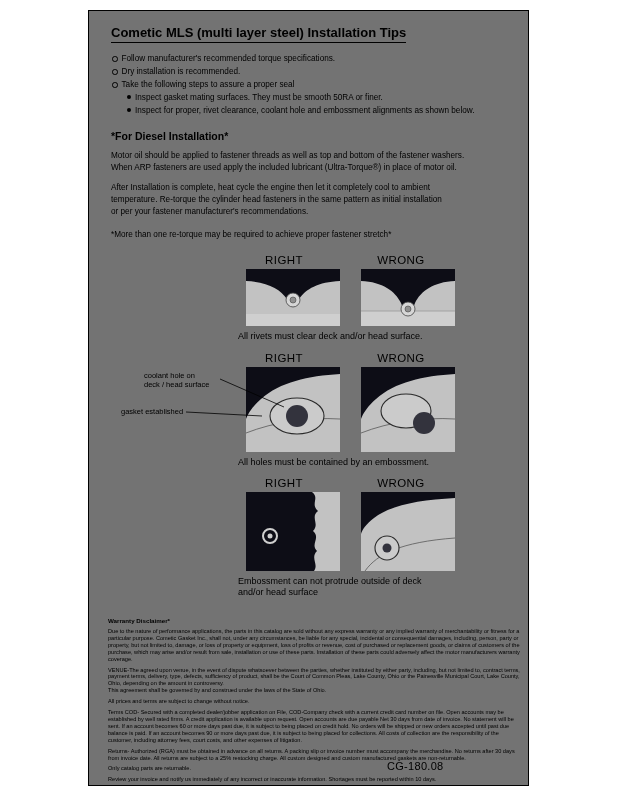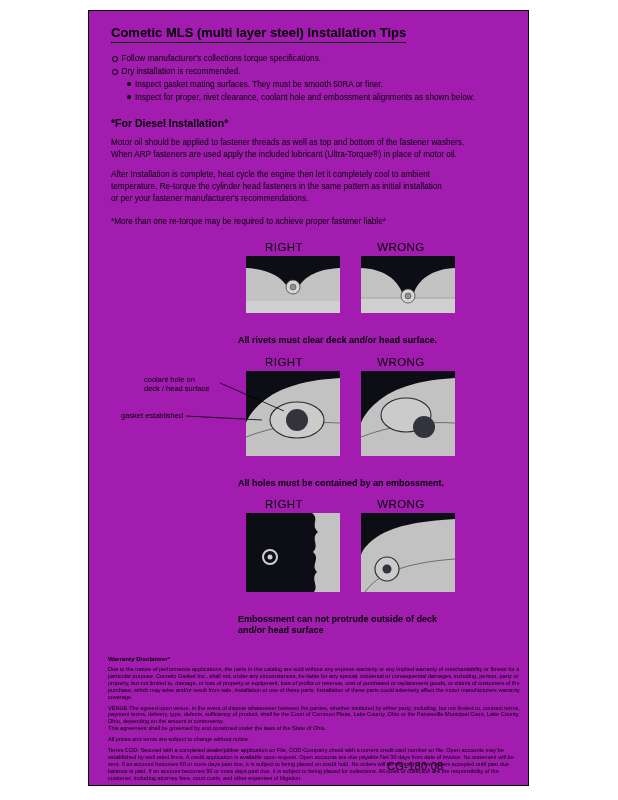--- a/index.html
+++ b/index.html
@@ -6,21 +6,21 @@
   body {
     width:618px; height:800px; position:relative;
     background:#ffffff;
     font-family:"Liberation Sans", sans-serif;
     color:var(--ink, #000);
     -webkit-font-smoothing:antialiased;
   }
   .frame {
     position:absolute; left:88px; top:10px;
     width:441px; height:776px;
-    border:1px solid #000; background:#a21caf;
+    border:1px solid #000; background:#737373;
     box-sizing:border-box;
     overflow:hidden;
   }
   .inner { padding:12px 14px 0 22px; position:relative; height:100%; box-sizing:border-box; }
 
   .title {
     margin:0 0 9px 0;
     font-size:13px; font-weight:bold;
     display:inline-block;
     border-bottom:1.5px solid #000;
@@ -44,21 +44,21 @@
   .h2 { margin:13px 0 0 0; font-size:10.5px; font-weight:bold; }
   .para { margin:8px 0 0 0; font-size:8.2px; line-height:12px; width:412px; }
   .pre { white-space:pre-line; }
   .note { margin-top:11px; }
 
   .diagrams { position:relative; margin:13px 0 0 127px; width:209px; }
   .rw-head { display:flex; gap:25px; }
   .rw { width:94px; text-align:center; font-size:11.5px; letter-spacing:0.4px; }
   .prow { display:flex; gap:21px; margin-top:3px; position:relative;padding-left:8px; }
   .panel { display:block; flex:0 0 auto; }
-  .caption { margin-top:22px; font-size:9px; line-height:10.5px;font-weight:bold; }
+  .caption { margin-top:5px; font-size:9px; line-height:10.5px; }
   .gap { height:10px; }
 
   
   .f-bg   { fill:var(--panel-bg, #c2c2c2); }
   .f-band { fill:var(--panel-band, #cfcfcf); }
   .f-dark { fill:var(--panel-dark, #0d0d16); }
   .f-hole { fill:var(--hole-dark, #33333d); }
   .rivet-ring { fill:#d6d6d6; stroke:#444; stroke-width:0.8; }
   .rivet-core { fill:#8f8f8f; stroke:#444; stroke-width:0.6; }
   .s-line { stroke:#6e6e6e; stroke-width:1; fill:none; }
@@ -84,45 +84,49 @@
 <body>
 
 <div class="frame">
   <div class="inner">
 
     <h1 class="title">Cometic MLS (multi layer steel) Installation Tips</h1>
 
     <div>
       <div class="b-row">
         <span class="bullet-o"></span>
-        <span class="b-text">Follow manufacturer's collections torque specifications.</span>
+        <span class="b-text">Follow manufacturer's recommended torque specifications.</span>
       </div>
       <div class="b-row">
         <span class="bullet-o"></span>
         <span class="b-text">Dry installation is recommended.</span>
+      </div>
+      <div class="b-row">
+        <span class="bullet-o"></span>
+        <span class="b-text">Take the following steps to assure a proper seal</span>
       </div>
       <div class="sub">
         <div class="b-row">
           <span class="bullet-f"></span>
           <span class="b-text">Inspect gasket mating surfaces.  They must be smooth 50RA or finer.</span>
         </div>
         <div class="b-row">
           <span class="bullet-f"></span>
           <span class="b-text">Inspect for proper, rivet clearance, coolant hole and embossment alignments as shown below.</span>
         </div>
       </div>
     </div>
 
     <h2 class="h2">*For Diesel Installation*</h2>
     <p class="para pre">Motor oil should be applied to fastener threads as well as top and bottom of the fastener washers.
 When ARP fasteners are used apply the included lubricant (Ultra-Torque®) in place of motor oil.</p>
     <p class="para pre">After Installation is complete, heat cycle the engine then let it completely cool to ambient
 temperature. Re-torque the cylinder head fasteners in the same pattern as initial installation
 or per your fastener manufacturer's recommendations.</p>
-    <p class="para note">*More than one re-torque may be required to achieve proper fastener liable*</p>
+    <p class="para note">*More than one re-torque may be required to achieve proper fastener stretch*</p>
 
     <div class="diagrams">
 
       <div class="rw-head">
         <span class="rw">RIGHT</span>
         <span class="rw">WRONG</span>
       </div>
       <div class="prow">
         <svg class="panel" width="94" height="57" viewBox="0 0 94 57">
           <rect class="f-bg" width="94" height="57"></rect>

